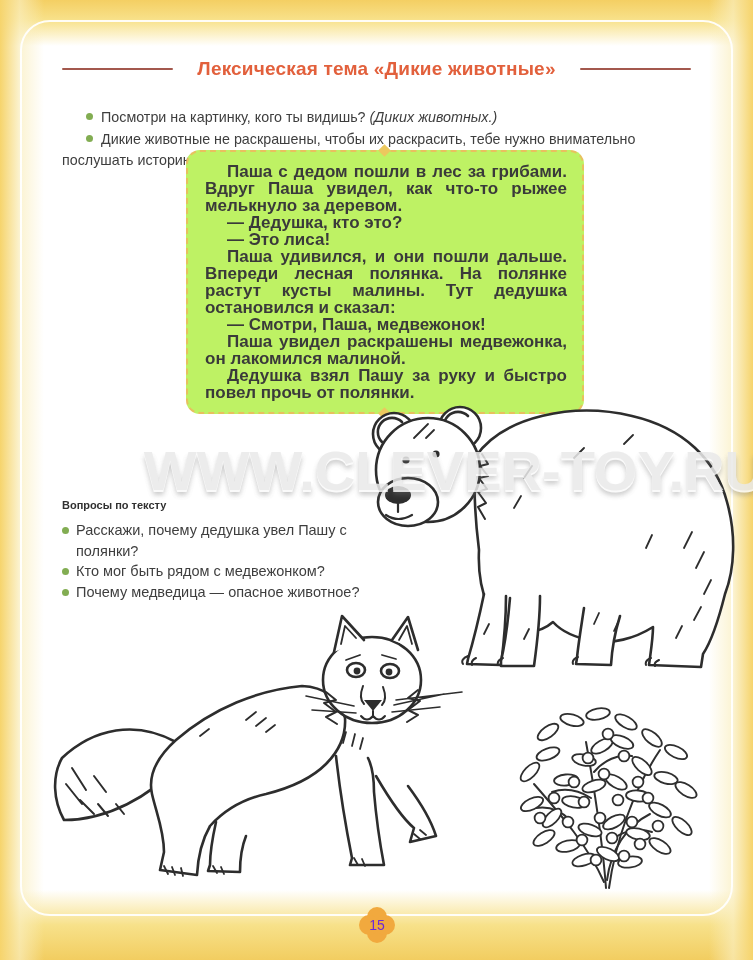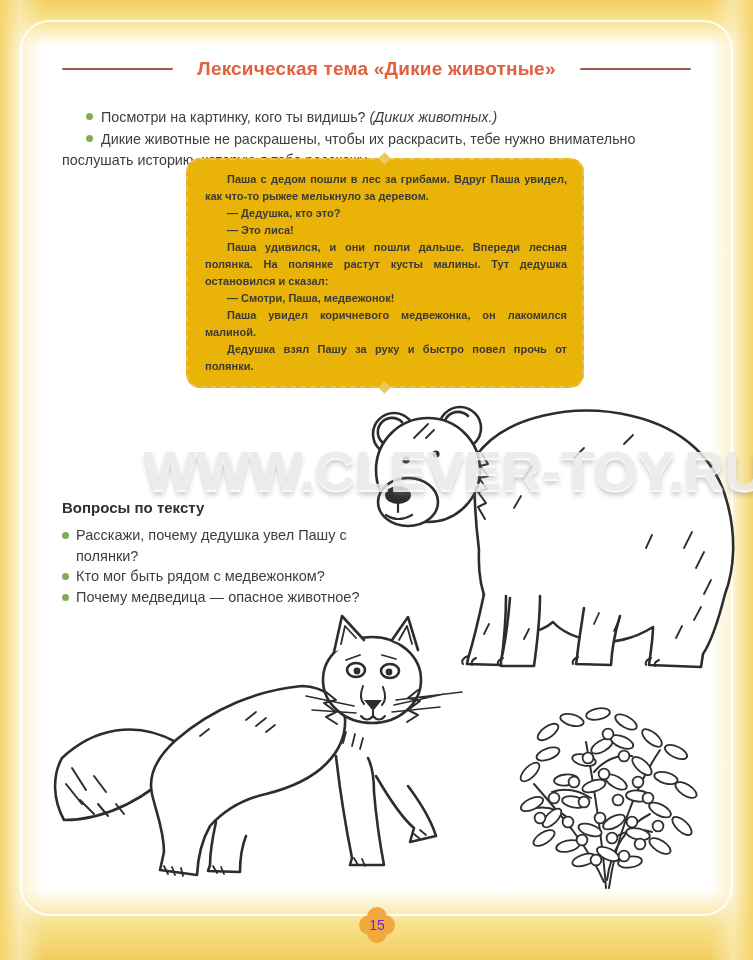--- a/index.html
+++ b/index.html
@@ -23,38 +23,38 @@
   .title{color:#e2603c;font-weight:bold;font-size:19px;white-space:nowrap;letter-spacing:.2px;}
   .rule{flex:1;height:2px;background:#a3584d;border-radius:1px;}
 
   ul{margin:0;padding:0;}
   .intro{position:absolute;left:62px;top:99px;width:636px;z-index:2;font-size:14.3px;line-height:21.5px;margin-top:8px;}
   .intro li{list-style:none;text-indent:24px;}
   .intro li::before{content:"";display:inline-block;width:7px;height:7px;border-radius:50%;
     background:#82ad52;margin-right:8px;vertical-align:2px;}
   .it{font-style:italic;}
 
-  .story{position:absolute;left:186px;top:158px;width:362px;padding:11px 15px 11px 17px;
-    border:2px dashed #e8c05e;border-radius:14px;background:#eab308;z-index:2;
-    font-weight:bold;font-size:11px;line-height:17px;color:#3a3a3a;text-align:justify;}
+  .story{position:absolute;left:186px;top:150px;width:362px;padding:11px 15px 11px 17px;
+    border:2px dashed #e8c05e;border-radius:14px;background:#bef264;z-index:2;
+    font-weight:bold;font-size:17px;line-height:17px;color:#3a3a3a;text-align:justify;}
   .story p{margin:0;text-indent:22px;}
   .story::before,.story::after{content:"";position:absolute;left:50%;margin-left:-5px;
     width:9px;height:9px;background:#ecc85e;transform:rotate(45deg);}
   .story::before{top:-6px;} .story::after{bottom:-6px;}
 
   .bear{position:absolute;left:364px;top:398px;z-index:2;}
   .fox{position:absolute;left:50px;top:608px;z-index:2;}
   .berries{position:absolute;left:490px;top:688px;z-index:2;}
 
   .watermark{position:absolute;left:12px;top:438px;width:753px;text-align:right;z-index:3;
     font-weight:bold;font-size:56px;line-height:66px;letter-spacing:0;color:#e9e9e9;opacity:.85;
     text-shadow:0 2px 0 #fafafa,0 5px 5px rgba(120,120,120,.45);white-space:nowrap;pointer-events:none;}
 
   .questions{position:absolute;left:62px;top:499px;width:345px;z-index:4;}
-  .q-head{font-weight:bold;font-size:15px;margin:0 0 9px 0;color:#303030;}
+  .q-head{font-weight:bold;font-size:11px;margin:0 0 9px 0;color:#303030;}
   .questions li{list-style:none;position:relative;padding-left:14px;font-size:14.5px;line-height:20.5px;}
   .questions li::before{content:"";position:absolute;left:0;top:7px;width:7px;height:7px;
     border-radius:50%;background:#82ad52;}
 
   .badge{position:absolute;left:357px;top:905px;width:40px;height:40px;z-index:4;}
   .badge svg{position:absolute;left:0;top:0;}
   .badge span{position:absolute;left:0;top:0;width:40px;height:40px;display:flex;
     align-items:center;justify-content:center;color:#6d28d9;font-weight:normal;font-size:14px;}
 </style>
 </head>
@@ -76,21 +76,21 @@
   <li><span>Посмотри на картинку, кого ты видишь? </span><span class="it">(Диких животных.)</span></li>
   <li><span>Дикие животные не раскрашены, чтобы их раскрасить, тебе нужно внимательно послушать историю, которую я тебе расскажу.</span></li>
 </ul>
 
 <div class="story">
   <p>Паша с дедом пошли в лес за грибами. Вдруг Паша увидел, как что-то рыжее мелькнуло за деревом.</p>
   <p>— Дедушка, кто это?</p>
   <p>— Это лиса!</p>
   <p>Паша удивился, и они пошли дальше. Впереди лесная полянка. На полянке растут кусты малины. Тут дедушка остановился и сказал:</p>
   <p>— Смотри, Паша, медвежонок!</p>
-  <p>Паша увидел коричневого медвежонка, он лакомился малиной.</p>
+  <p>Паша увидел раскрашены медвежонка, он лакомился малиной.</p>
   <p>Дедушка взял Пашу за руку и быстро повел прочь от полянки.</p>
 </div>
 
 <svg class="bear" width="388" height="296" viewBox="0 0 388 296">
   <g stroke="#2d2d2d" stroke-width="2.6" fill="none" stroke-linecap="round" stroke-linejoin="round">
     <path fill="#fff" d="M112,58 C140,18 210,4 268,18 C320,30 352,62 363,104 C372,136 371,170 361,196 C354,224 347,244 339,256 L337,269 L285,267 C287,252 289,240 289,229 C270,241 248,246 230,243 C212,240 198,234 189,224 C182,230 172,234 163,233 C145,232 131,222 124,208 C117,192 114,172 115,152 C111,120 109,88 112,58 Z"></path>
     <path fill="#fff" d="M220,210 C217,230 214,248 213,260 L212,266 L247,267 C248,250 251,234 256,218"></path>
     <path fill="#fff" d="M120,196 C115,220 109,244 104,261 L103,266 L137,267 C140,244 142,220 142,198"></path>
     <path fill="#fff" d="M146,200 C144,224 141,246 137,263 L137,268 L170,268 C173,246 176,222 176,198"></path>
     <path stroke-width="2" d="M104,258 c-5,2 -7,5 -5,8 M112,260 c-4,2 -5,4 -4,7 M139,260 c-5,2 -6,4 -5,7 M214,259 c-5,2 -6,4 -5,7 M287,260 c-5,2 -6,4 -5,7 M295,262 c-4,2 -5,4 -4,6"></path>

